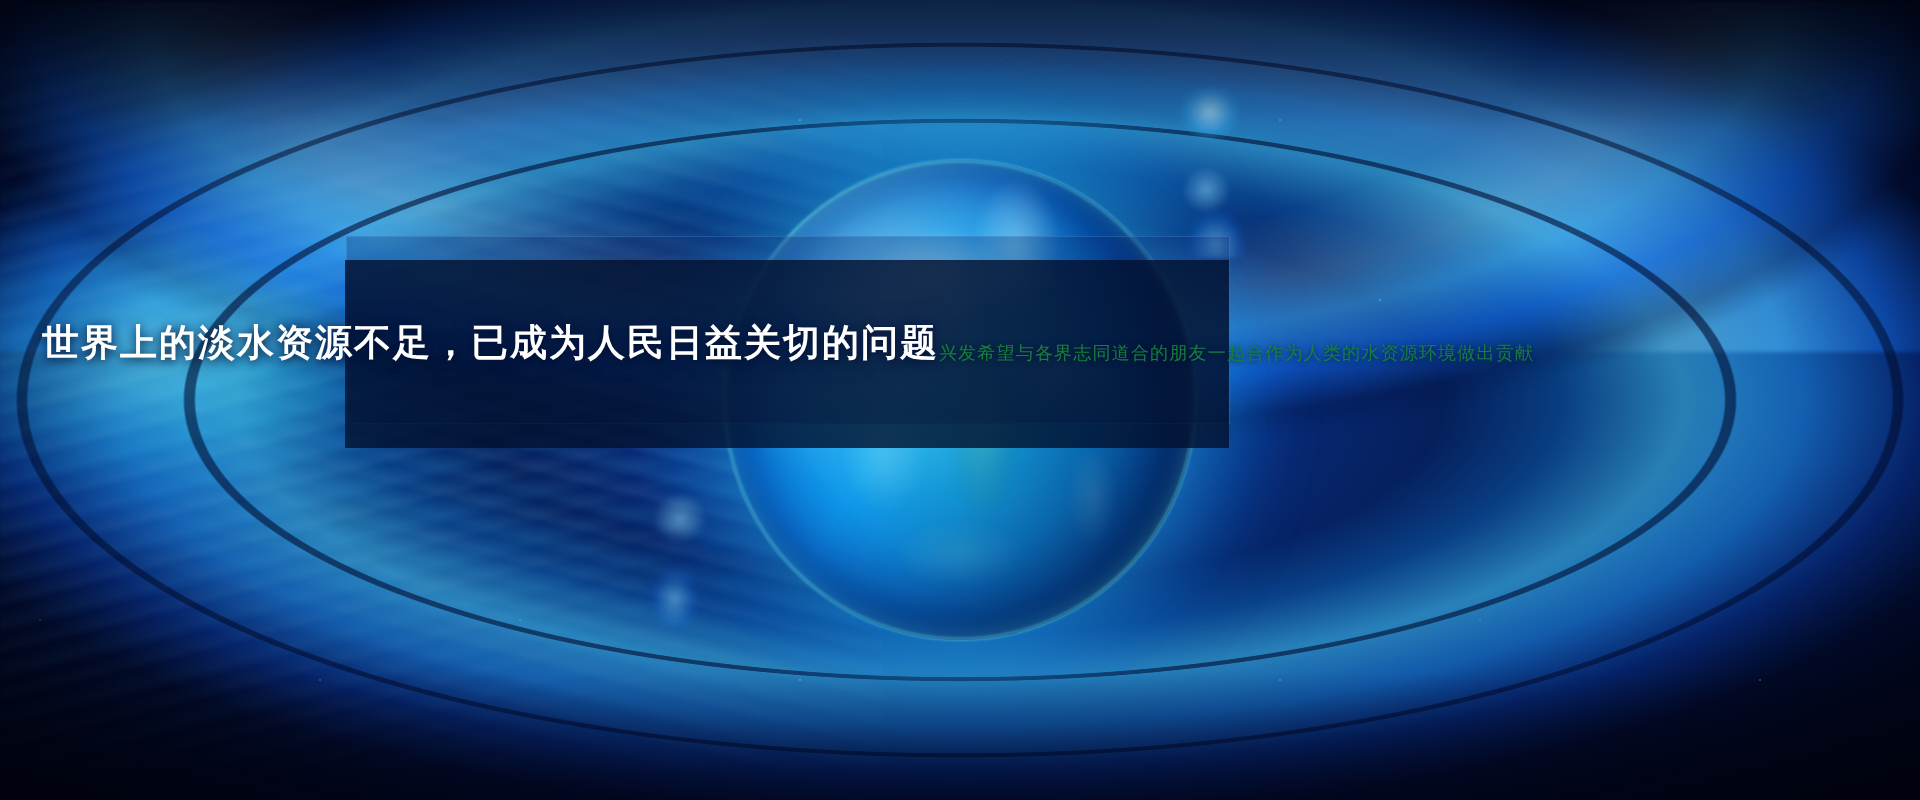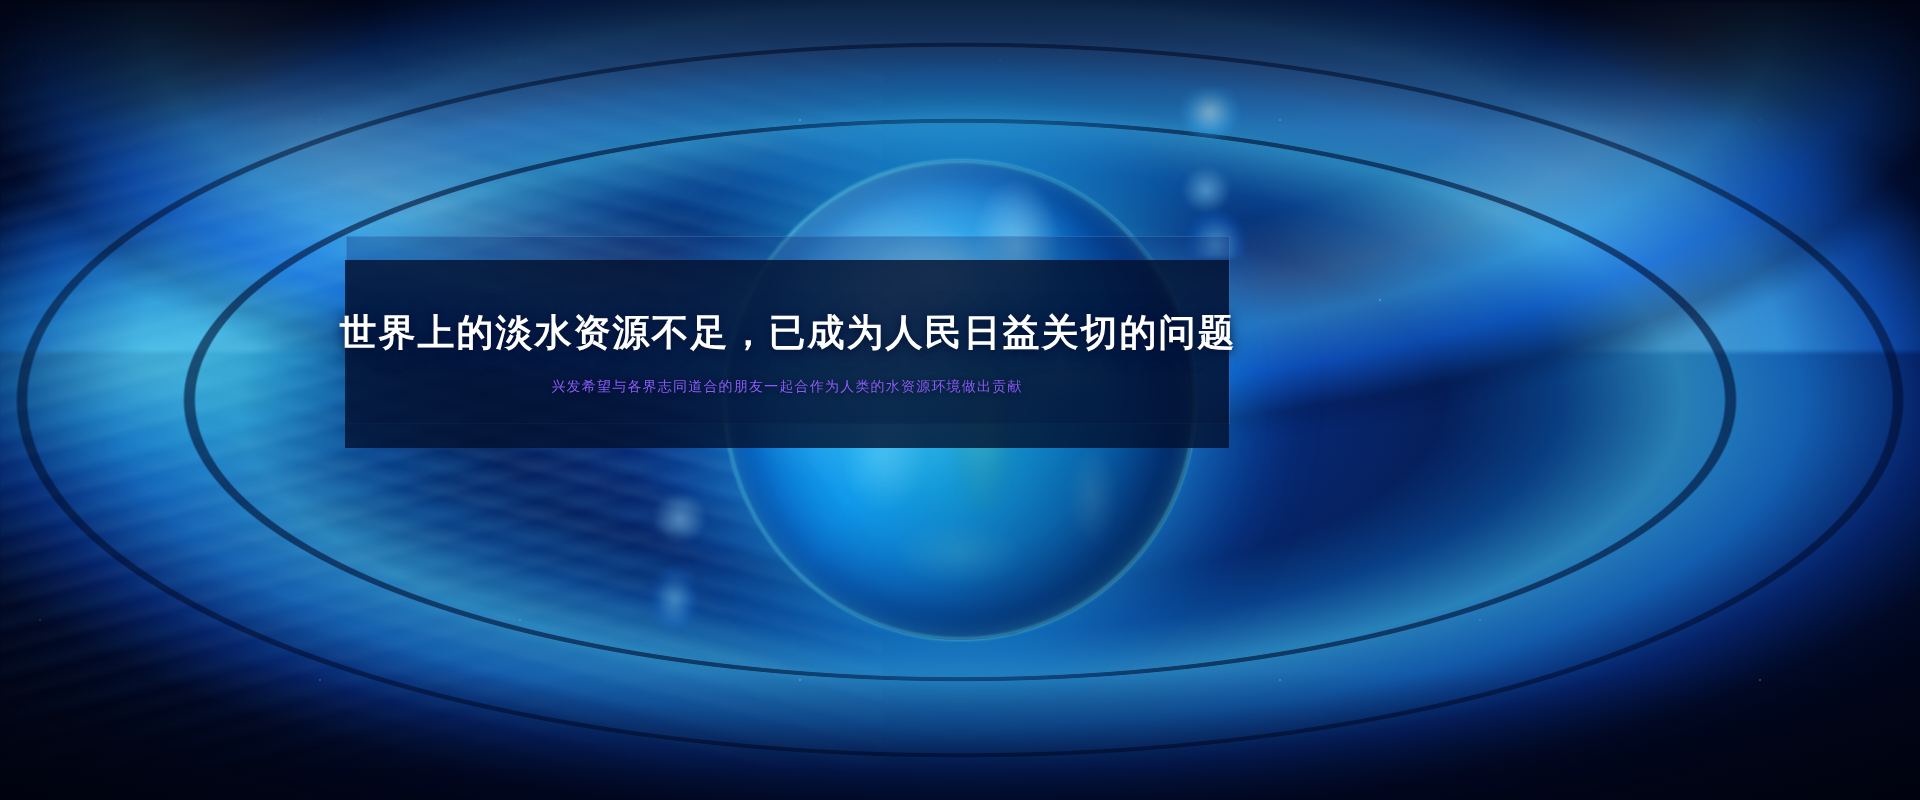--- a/index.html
+++ b/index.html
@@ -308,40 +308,40 @@
   
   .overlay-panel {
     position: absolute;
     left: -1px;
     top: 24px;
     width: 884px;
     height: 188px;
     background: rgba(3,16,46,.80);
     box-sizing: border-box;
     display: flex;
-    flex-direction: column;
+    flex-direction: row;
     align-items: center;
     justify-content: center;
   }
 
   .headline {
     color: #ffffff;
     font-size: 37px;
     font-weight: 700;
     letter-spacing: 2px;
     line-height: 1.2;
     white-space: nowrap;
     text-shadow: 0 2px 10px rgba(0,10,40,.85), 0 0 22px rgba(0,30,90,.6);
     margin: 0 0 22px 0;
     padding-left: 2px;
   }
 
   .subline {
-    color: #8b5cf6;
-    font-size: 14px;
+    color: #15803d;
+    font-size: 18px;
     font-weight: 400;
     letter-spacing: 1.2px;
     line-height: 1.4;
     white-space: nowrap;
     text-shadow: 0 1px 6px rgba(0,10,40,.8);
     margin: 0;
   }
 </style>
 </head>
 <body>

